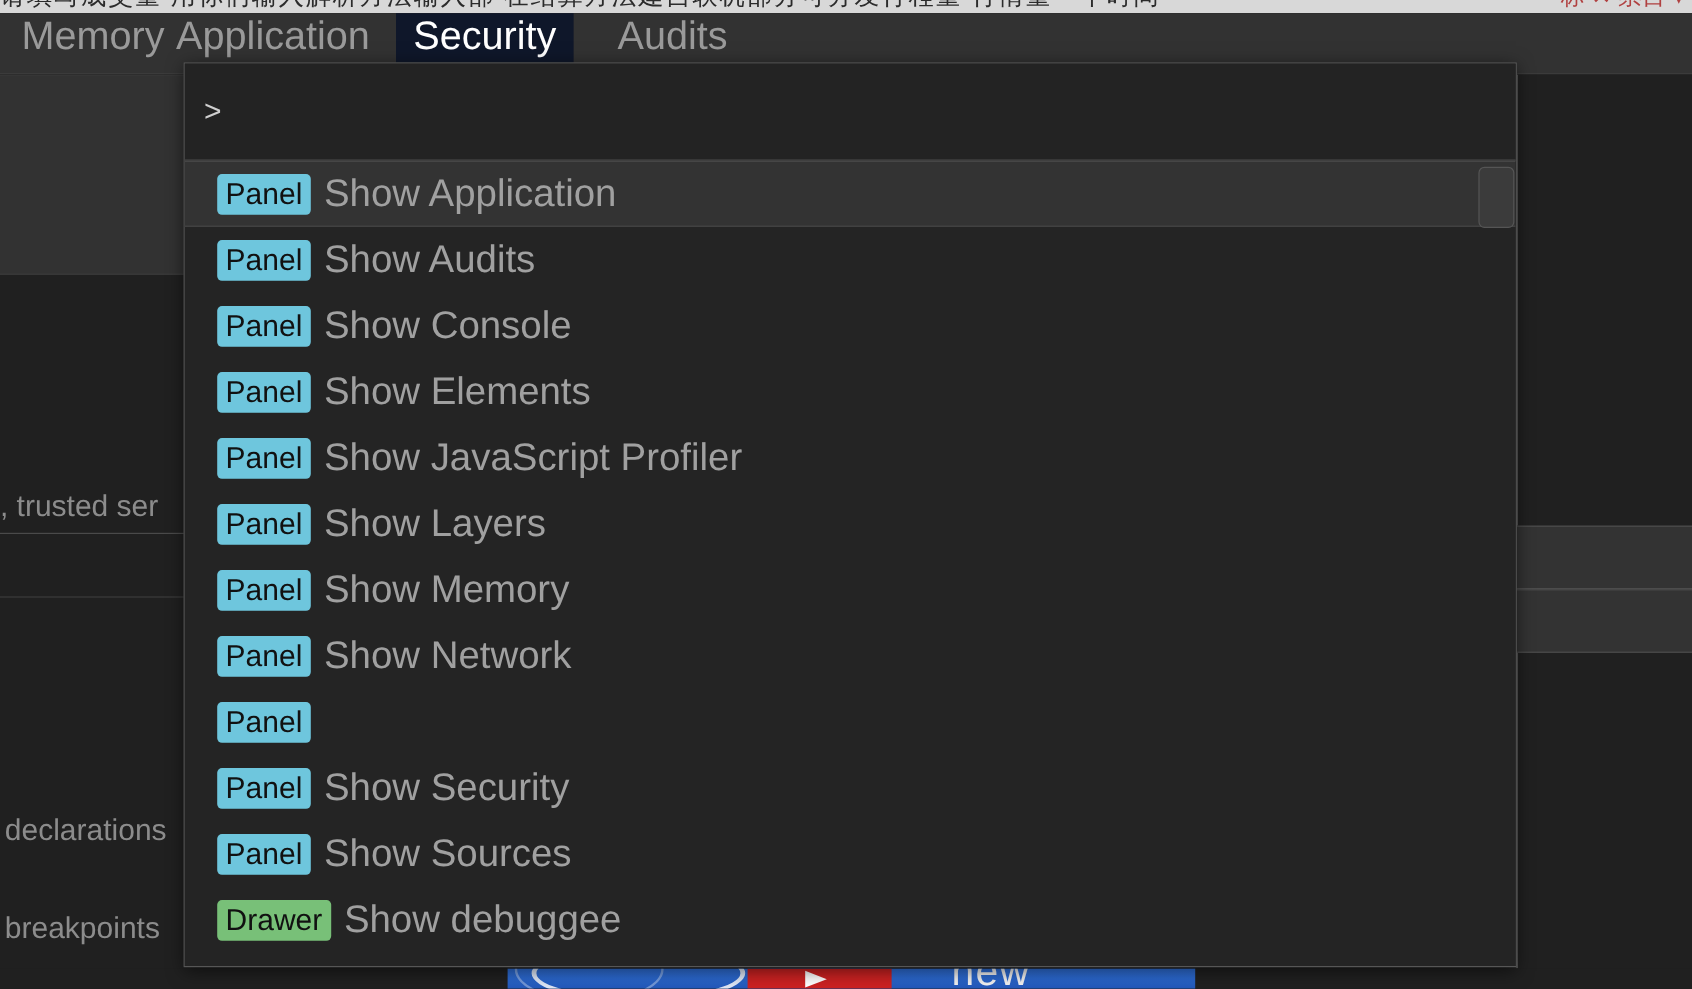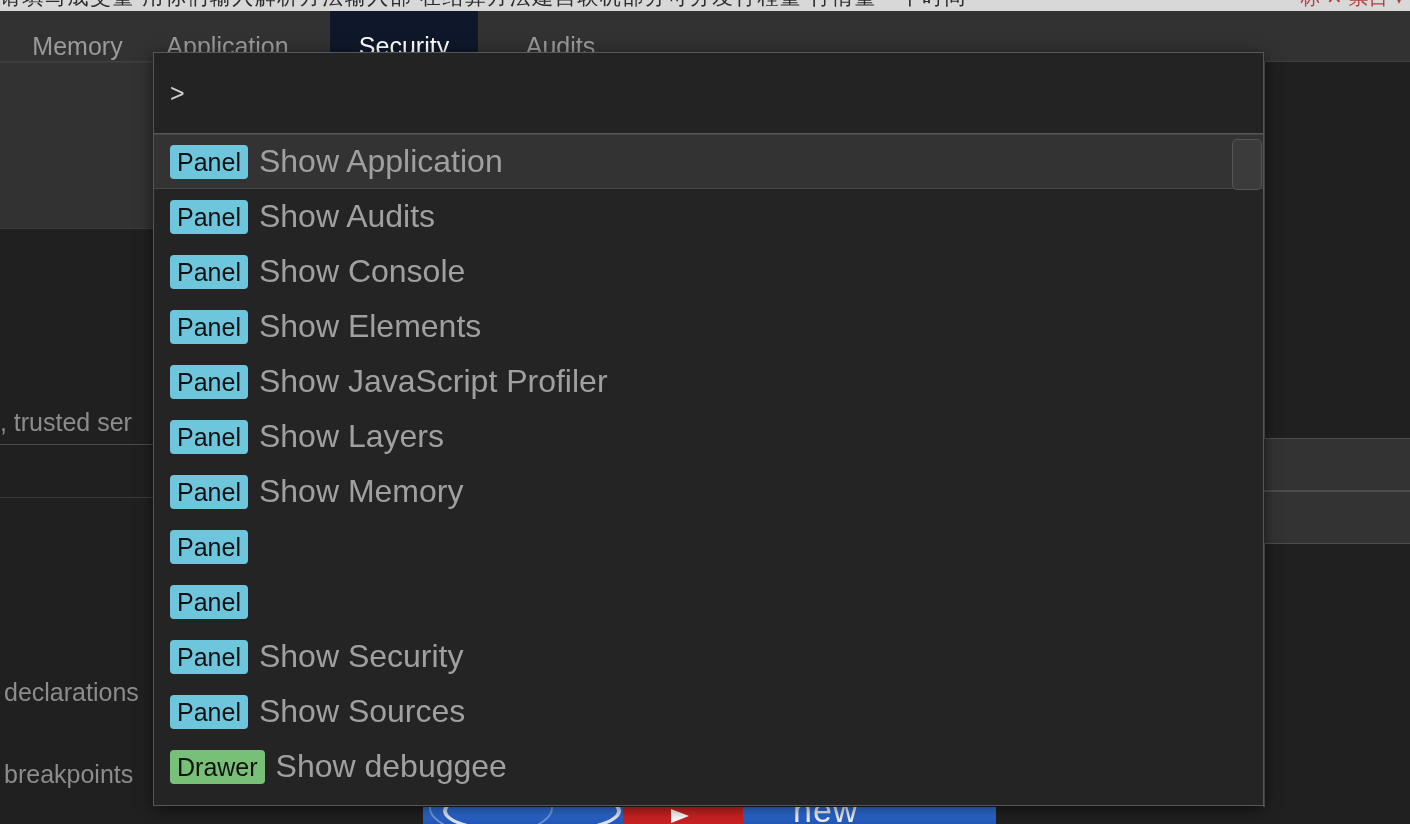--- a/index.html
+++ b/index.html
@@ -59,23 +59,23 @@
     width: 1410px; height: 51px;
     background: #323232;
     border-bottom: 1px solid #3f3f3f;
     box-sizing: border-box;
   }
   .tab {
     position: absolute;
     top: 0;
     height: 50px;
     display: flex;
-    align-items: flex-end;
+    align-items: flex-start;
     justify-content: center;
-    font-size: 25px;
+    font-size: 33px;
     color: #9a9a9a;
     cursor: default;
     box-sizing: border-box;
   }
   .tab.active {
     background: #0f172a;
     color: #ffffff;
   }
 
   
@@ -246,21 +246,21 @@
     position: relative;
     flex: 1 1 auto;
     overflow: hidden;
     background: #242424;
   }
   .palette-row {
     position: relative;
     height: 55px;
     display: flex;
     align-items: center;
-    padding-left: 16px;
+    padding-left: 27px;
     box-sizing: border-box;
     cursor: default;
   }
   .palette-row.selected {
     background: #333333;
     border-top: 1px solid #464646;
     border-bottom: 1px solid #464646;
     height: 55px;
   }
   .badge {
@@ -392,20 +392,21 @@
       <span class="row-title">Show Layers</span>
     </div>
 
     <div class="palette-row">
       <span class="badge panel">Panel</span>
       <span class="row-title">Show Memory</span>
     </div>
 
     <div class="palette-row">
       <span class="badge panel">Panel</span>
+      <span class="row-title">Show Network</span>
     </div>
 
     <div class="palette-row">
       <span class="badge panel">Panel</span>
     </div>
 
     <div class="palette-row">
       <span class="badge panel">Panel</span>
       <span class="row-title">Show Security</span>
     </div>

